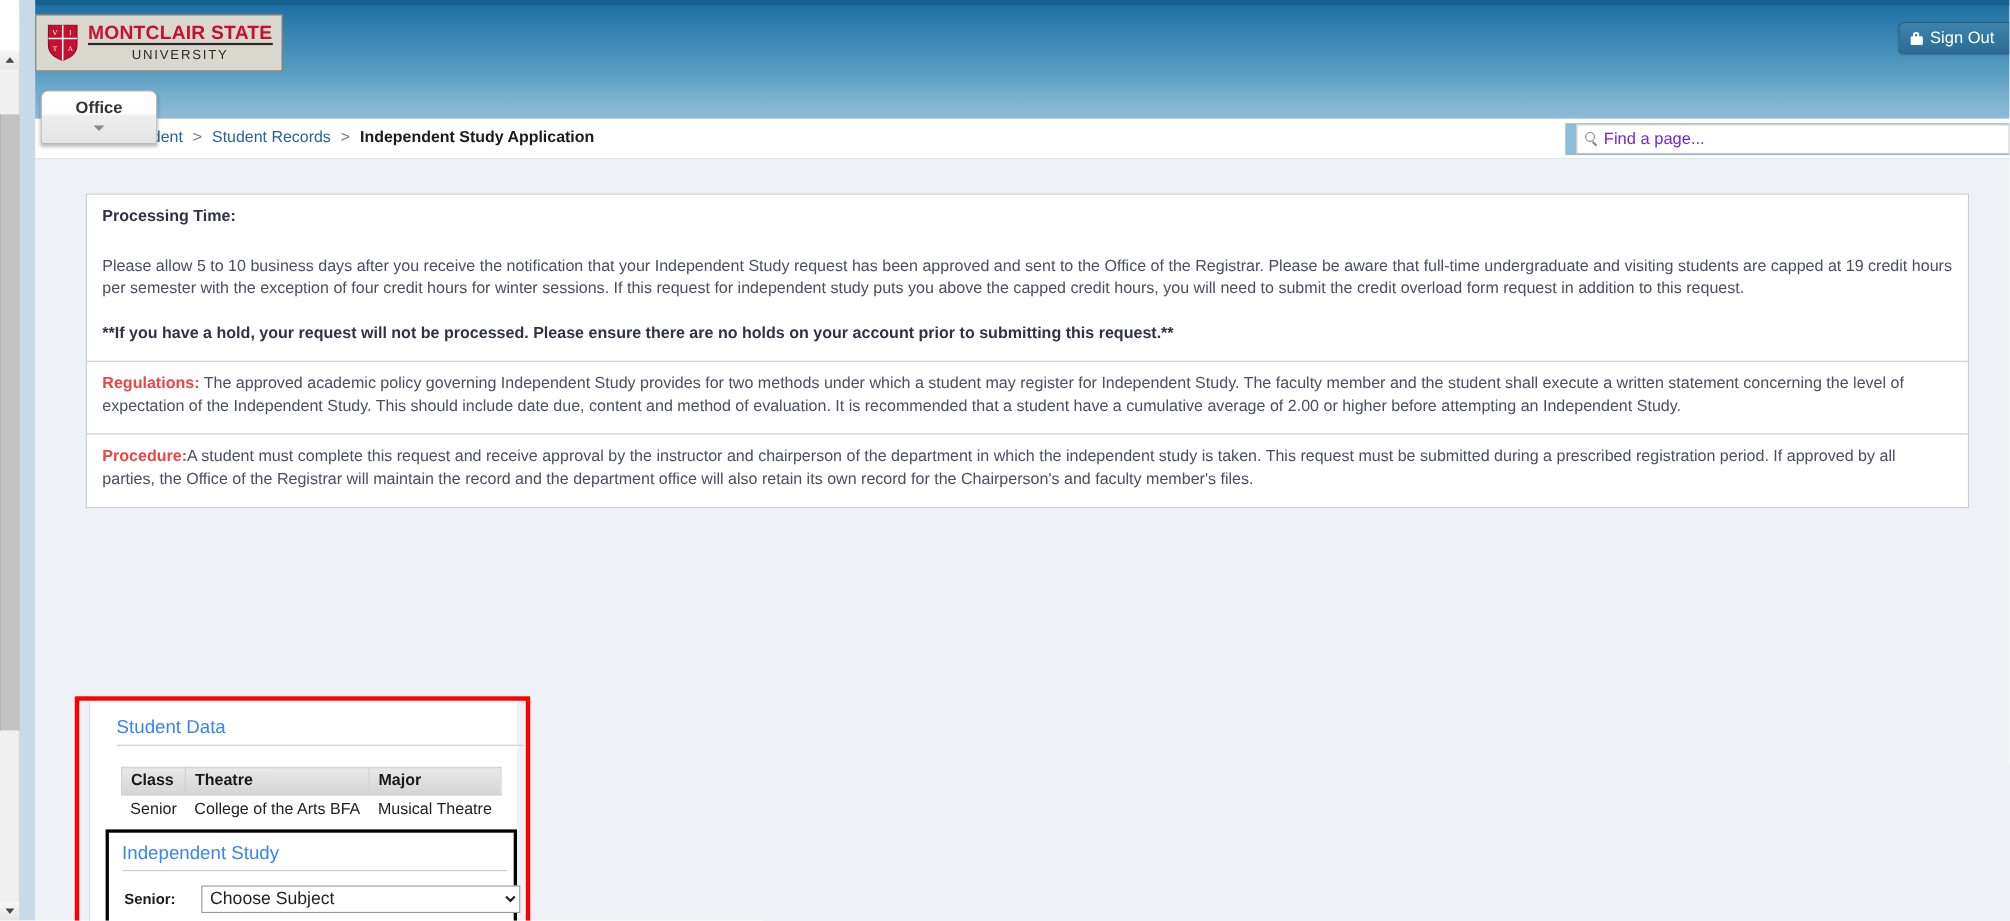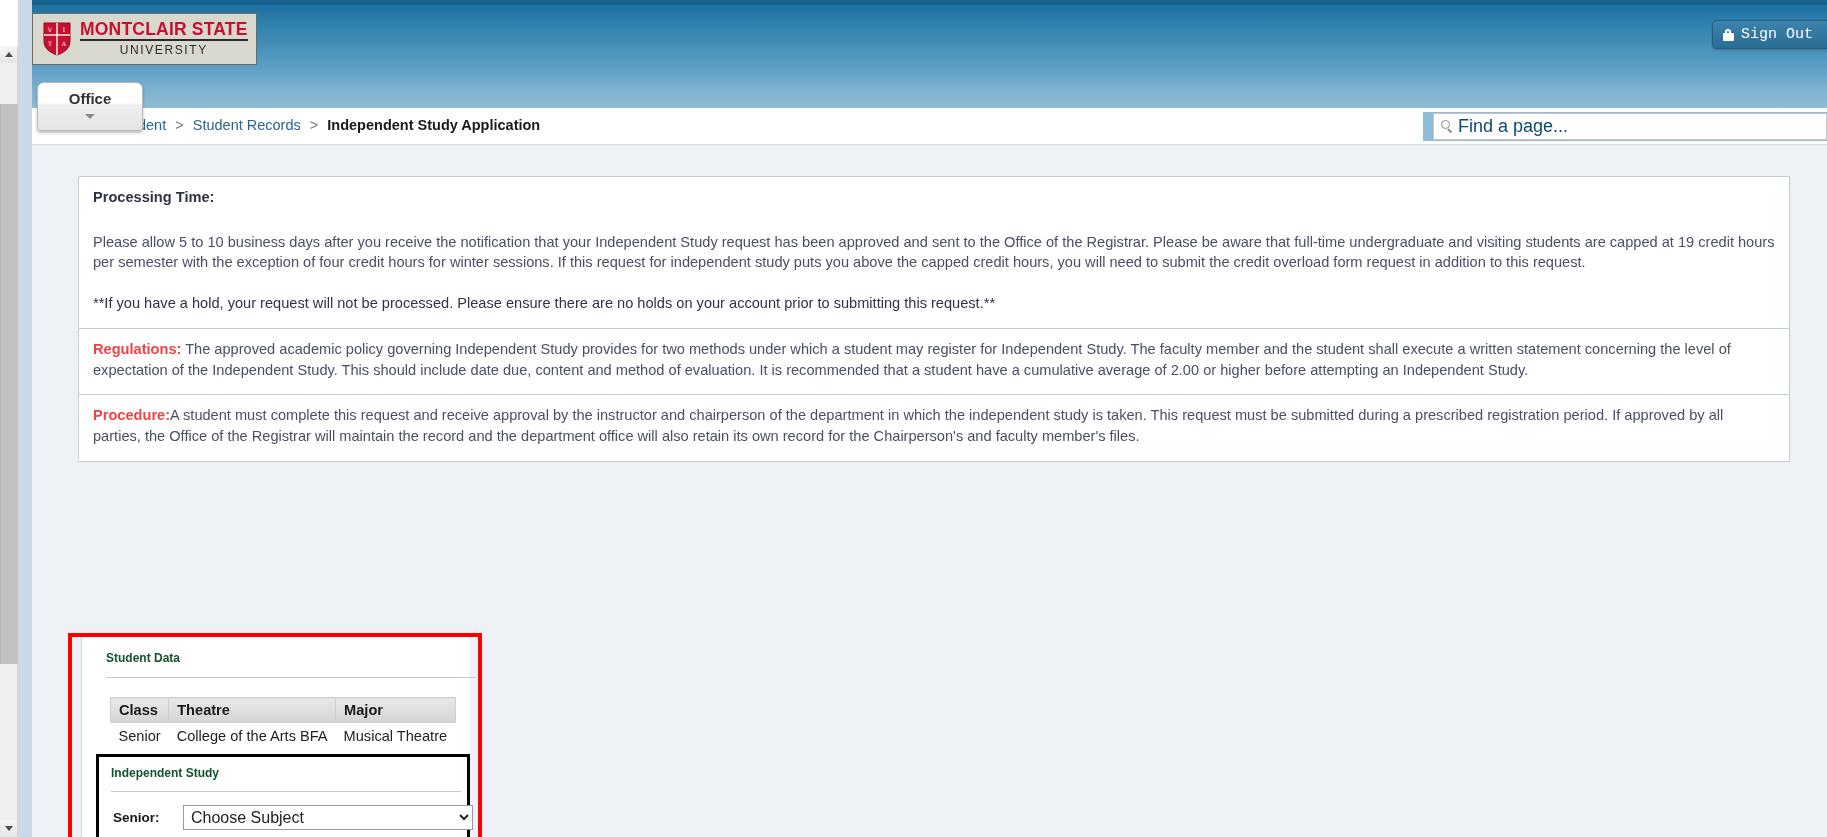--- a/index.html
+++ b/index.html
@@ -108,21 +108,20 @@
     height: 27px;
     padding: 0 14px 0 10px;
     background: linear-gradient(to bottom, #3d83ab, #2b6d94);
     border-radius: 5px 0 0 5px;
     border: 1px solid #27607f;
     border-right: none;
     display: flex; align-items: center;
     gap: 7px;
     box-shadow: 0 1px 2px rgba(0,0,0,0.25);
     cursor: pointer;
-    font-family: Liberation Mono, monospace;
   }
   #signout-btn .lock {
     position: relative;
     width: 11px; height: 12px;
   }
   #signout-btn .lock .body {
     position: absolute; bottom: 0; left: 0;
     width: 11px; height: 8px;
     background: #ffffff; border-radius: 1px;
   }
@@ -224,22 +223,22 @@
     box-sizing: border-box;
   }
   #find-icon .stem {
     position: absolute; left: 8px; top: 8px;
     width: 5px; height: 1.6px;
     background: #8a8a8a;
     transform: rotate(45deg);
     transform-origin: left center;
   }
   #find-text {
-    font-size: 18px;
-    color: #0c4a6e;
+    font-size: 15px;
+    color: #6d28d9;
   }
 
   
   #body-area {
     position: absolute;
     left: 32px; top: 145px;
     width: 1795px; height: 784px;
     background: #eef1f5;
   }
   #content-card {
@@ -258,21 +257,21 @@
   }
   .info-block + .info-block { border-top: 1px solid #c8cdd2; }
   .info-block .head {
     font-weight: bold;
     color: #2f3345;
     display: block;
     margin-bottom: 24px;
   }
   .info-block p { margin: 0 0 20px 0; }
   .info-block p.last { margin-bottom: 0; }
-  .info-block .bold-note { font-weight: normal; color: #2f3345; }
+  .info-block .bold-note { font-weight: bold; color: #2f3345; }
   .inline-head { font-weight: bold; color: #ef4444; margin-top: 20px; }
 
   
   #red-box {
     position: absolute;
     left: 36px; top: 488px;
     width: 414px; height: 317px;
     border: 4px solid #ff0000;
     box-sizing: border-box;
     background: transparent;
@@ -283,23 +282,23 @@
   
   #student-panel {
     position: absolute;
     left: 49px; top: 492px;
     width: 388px; height: 309px;
     background: #ffffff;
     border-left: 1px solid #d5d9de;
     z-index: 20;
   }
   .sect-title {
-    color: #14532d;
-    font-weight: bold;
-    font-size: 12px;
+    color: #3b82f6;
+    font-weight: normal;
+    font-size: 17px;
   }
   .sect-rule {
     border-bottom: 1px solid #c3ccd6;
   }
   #student-data-title { position: absolute; left: 24px; top: 14px; }
   #student-data-rule { position: absolute; left: 24px; top: 40px; width: 370px; }
 
   #student-table {
     position: absolute;
     left: 28px; top: 60px;

